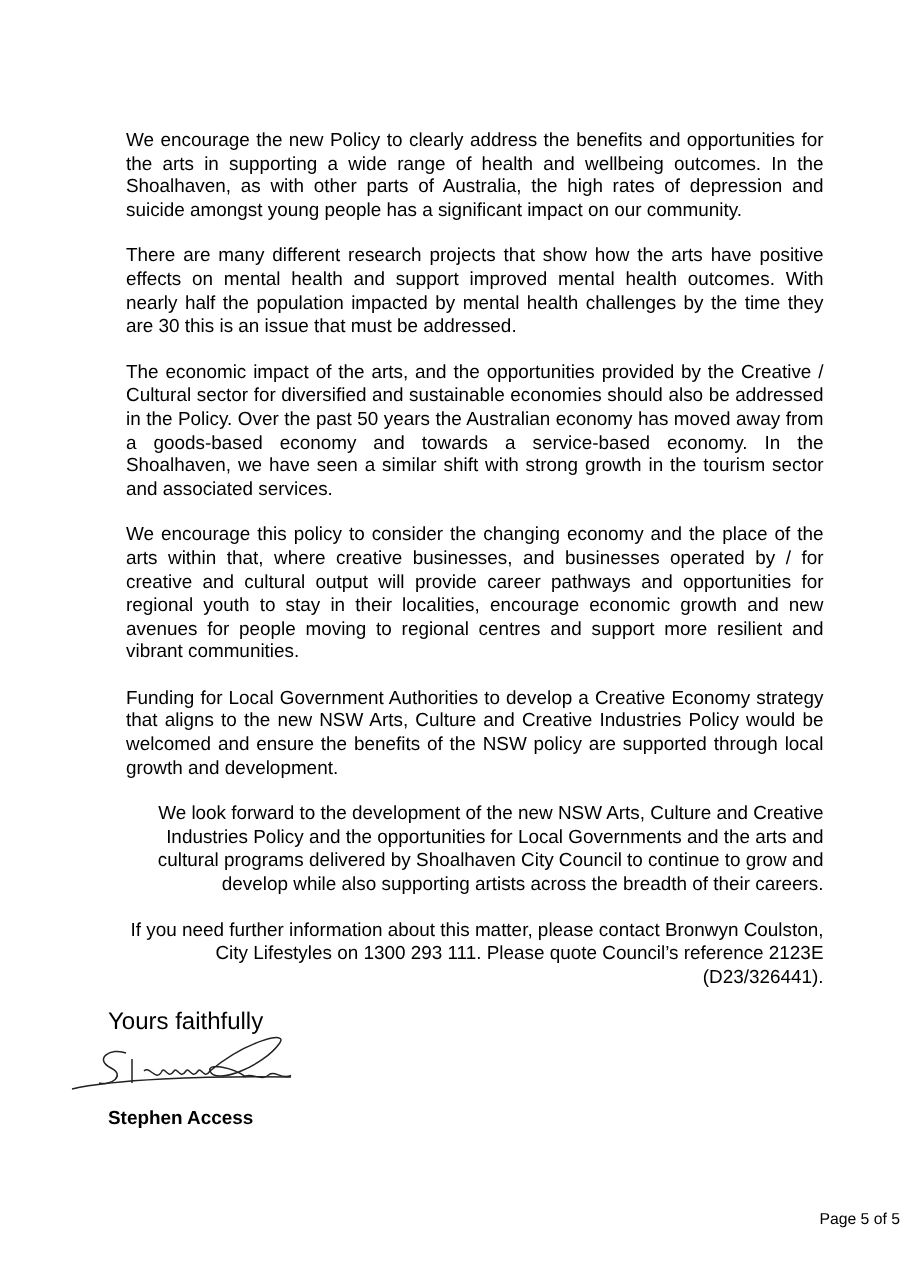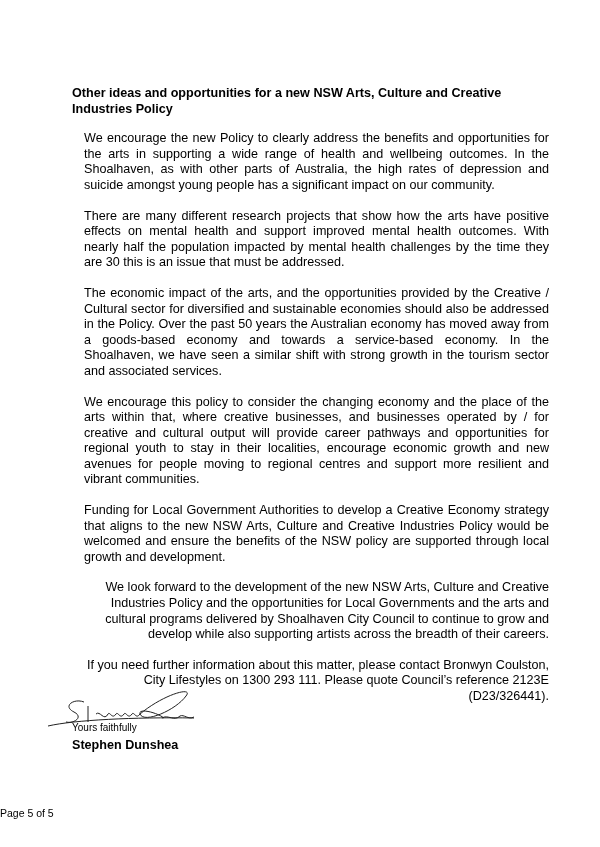--- a/index.html
+++ b/index.html
@@ -2,46 +2,45 @@
 <html><head>
   <meta charset="utf-8">
   <style>
     html, body { margin: 0; padding: 0; background: #ffffff; }
     body { width: 600px; height: 847px; position: relative; overflow: hidden;
       font-family: "Liberation Sans", sans-serif; color: #000; }
     .page { position: absolute; left: 72px; top: 86px; width: 477px; }
     .heading { font-weight: bold; font-size: 12.6px; line-height: 15.6px; margin: 0 0 14px 0; }
     .para { font-size: 12.6px; line-height: 15.6px; margin: 0 0 15px 12px; text-align: justify; }
     .para.left { text-align: right; }
-    .closing { font-size: 10px; line-height: 15.6px; margin: 0; }
+    .closing { font-size: 16px; line-height: 15.6px; margin: 0; }
     .signature { position: absolute; left: 44px; top: 684px; width: 160px; height: 50px; }
     .signer { position: absolute; left: 72px; top: 738px; font-weight: bold; font-size: 12.6px; line-height: 15.6px; }
-    .footer { position: absolute; left: 0; width: 600px; top: 807px; text-align: left; font-size: 10.5px; }
+    .footer { position: absolute; left: 0; width: 600px; top: 807px; text-align: right; font-size: 10.5px; }
   </style>
 </head>
 <body>
 
 <div class="page">
-  <p class="heading">Other ideas and opportunities for a new NSW Arts, Culture and Creative Industries Policy</p>
   <p class="para">We encourage the new Policy to clearly address the benefits and opportunities for the arts in supporting a wide range of health and wellbeing outcomes.  In the Shoalhaven, as with other parts of Australia, the high rates of depression and suicide amongst young people has a significant impact on our community.</p>
   <p class="para">There are many different research projects that show how the arts have positive effects on mental health and support improved mental health outcomes.  With nearly half the population impacted by mental health challenges by the time they are 30 this is an issue that must be addressed.</p>
   <p class="para">The economic impact of the arts, and the opportunities provided by the Creative / Cultural sector for diversified and sustainable economies should also be addressed in the Policy. Over the past 50 years the Australian economy has moved away from a goods-based economy and towards a service-based economy.  In the Shoalhaven, we have seen a similar shift with strong growth in the tourism sector and associated services.</p>
   <p class="para">We encourage this policy to consider the changing economy and the place of the arts within that, where creative businesses, and businesses operated by / for creative and cultural output will provide career pathways and opportunities for regional youth to stay in their localities, encourage economic growth and new avenues for people moving to regional centres and support more resilient and vibrant communities.</p>
   <p class="para">Funding for Local Government Authorities to develop a Creative Economy strategy that aligns to the new NSW Arts, Culture and Creative Industries Policy would be welcomed and ensure the benefits of the NSW policy are supported through local growth and development.</p>
   <p class="para left">We look forward to the development of the new NSW Arts, Culture and Creative Industries Policy and the opportunities for Local Governments and the arts and cultural programs delivered by Shoalhaven City Council to continue to grow and develop while also supporting artists across the breadth of their careers.</p>
   <p class="para left">If you need further information about this matter, please contact Bronwyn Coulston, City Lifestyles on 1300 293 111.  Please quote Council’s reference 2123E (D23/326441).</p>
   <p class="closing">Yours faithfully</p>
 </div>
 
 <svg class="signature" viewBox="0 0 160 50" fill="none" stroke="#222" stroke-width="1">
   <path d="M4 42 C 30 36, 90 33, 150 34"></path>
   <path d="M40 18 C 30 14, 18 22, 30 28 C 40 33, 30 40, 22 38"></path>
   <path d="M44 22 L44 38"></path>
   <path d="M52 30 C 56 26, 60 38, 64 30 C 66 27, 68 36, 72 30 C 74 27, 76 36, 80 30 C 82 27, 84 36, 88 30 C 90 27, 92 36, 96 30"></path>
   <path d="M96 30 C 120 10, 150 2, 142 12 C 132 26, 100 40, 96 30 C 94 24, 112 28, 120 34"></path>
   <path d="M118 34 C 124 30, 130 38, 136 32 C 140 30, 144 36, 150 33"></path>
 </svg>
 
 <div class="signer">
-  <div>Stephen Dunshea</div>
+  <div>Stephen Access</div>
 </div>
 
 <div class="footer">Page 5 of 5</div>
 
 </body></html>

